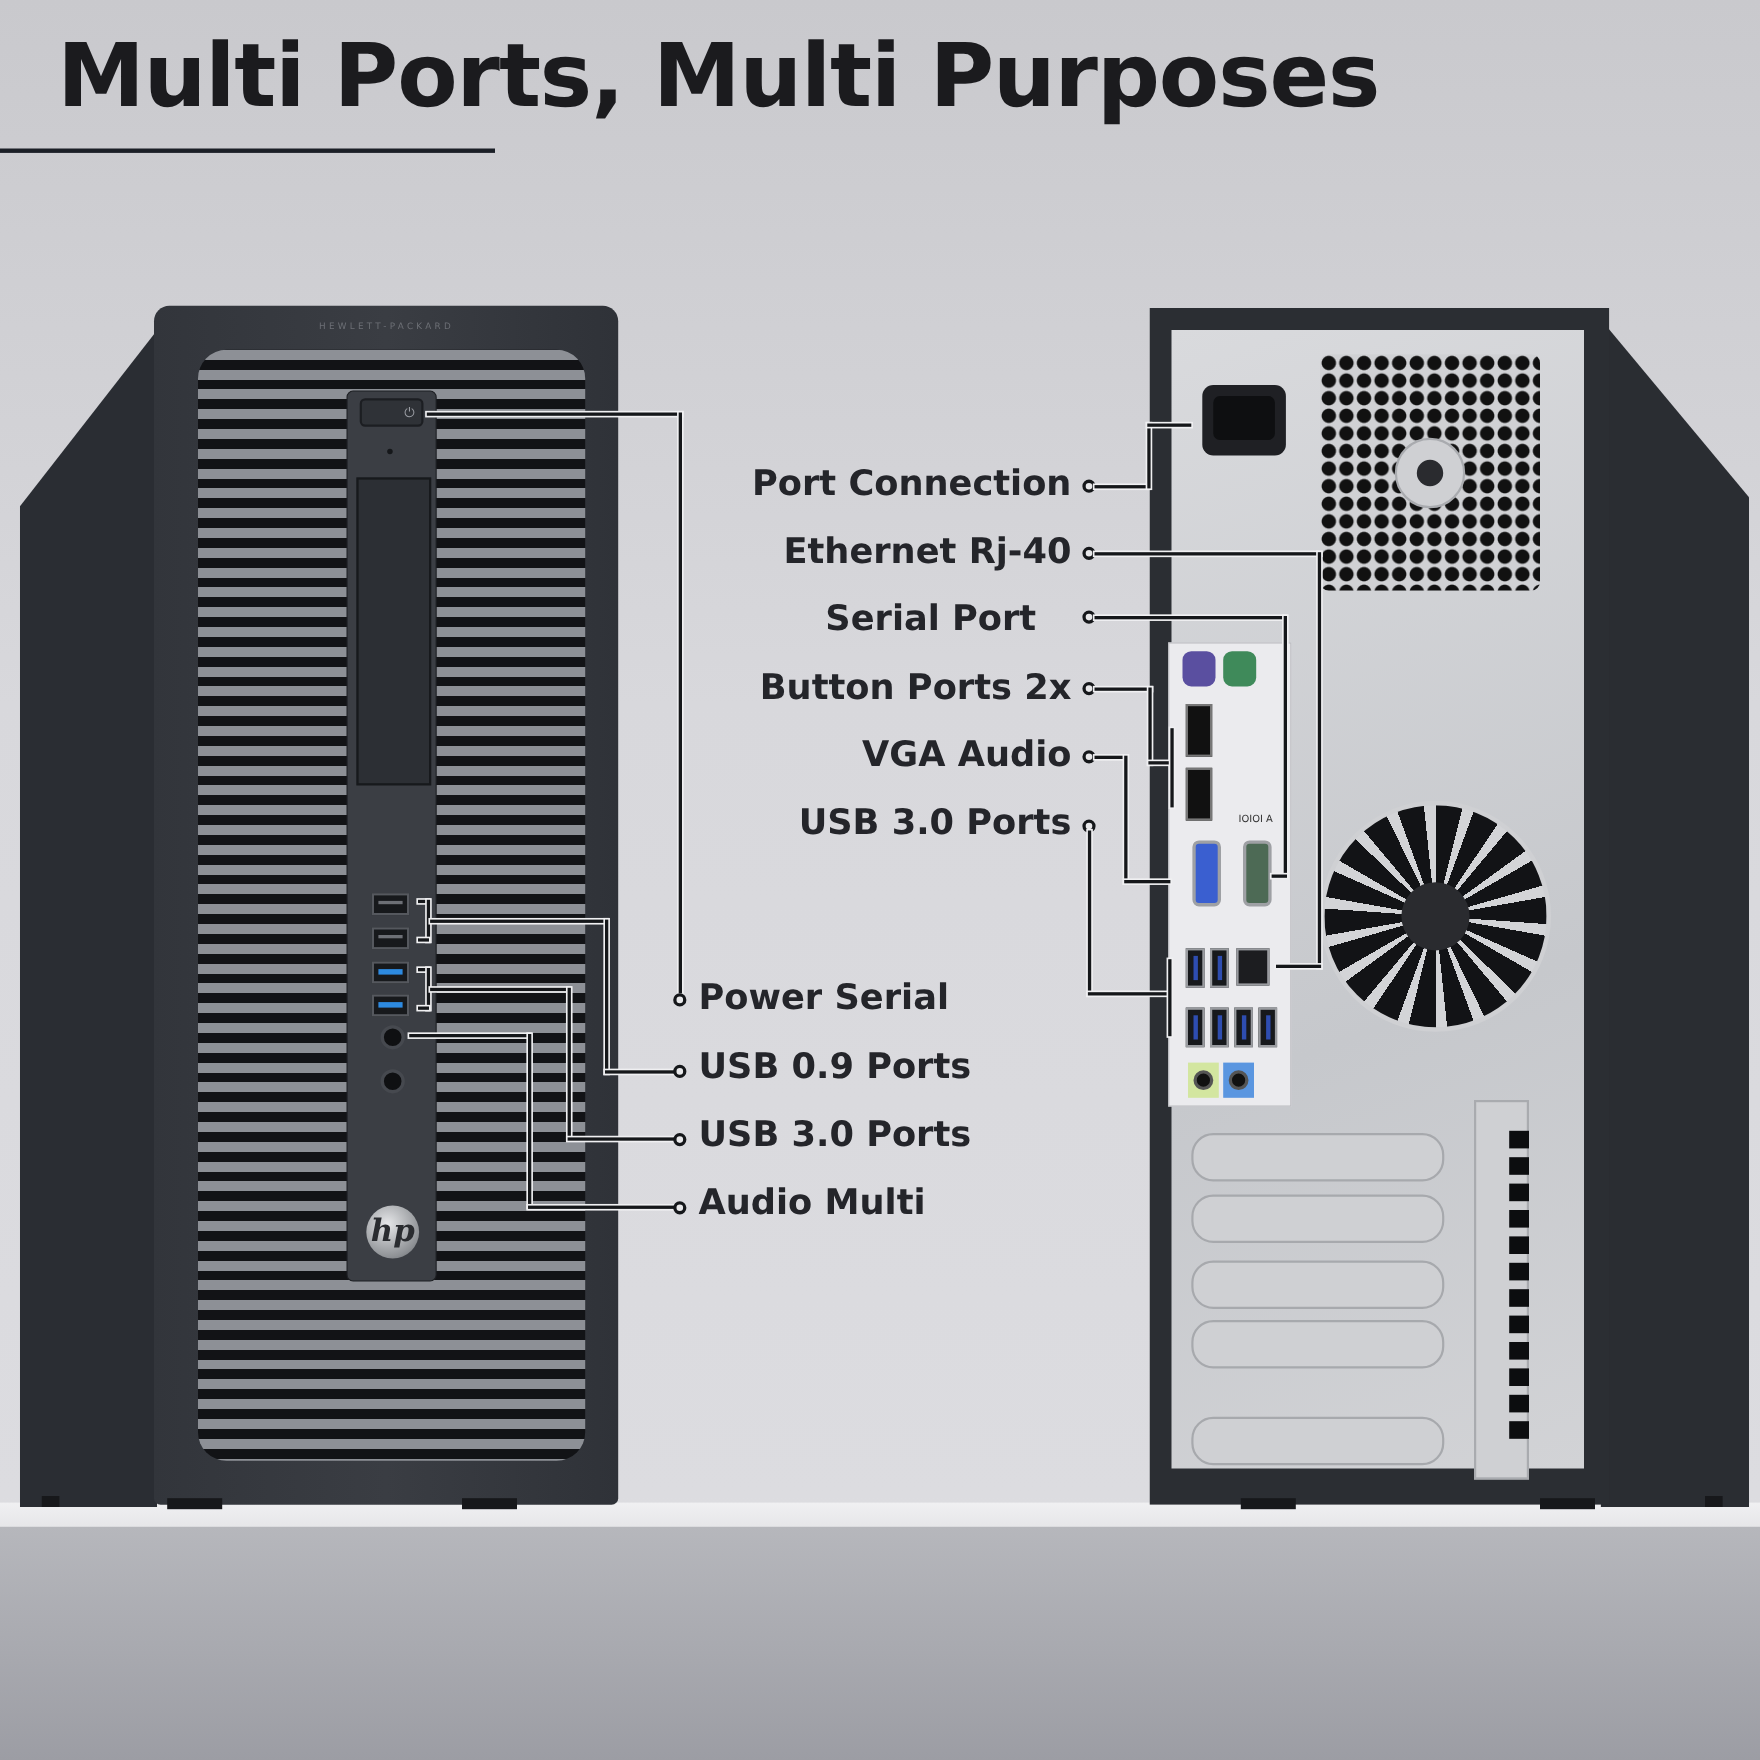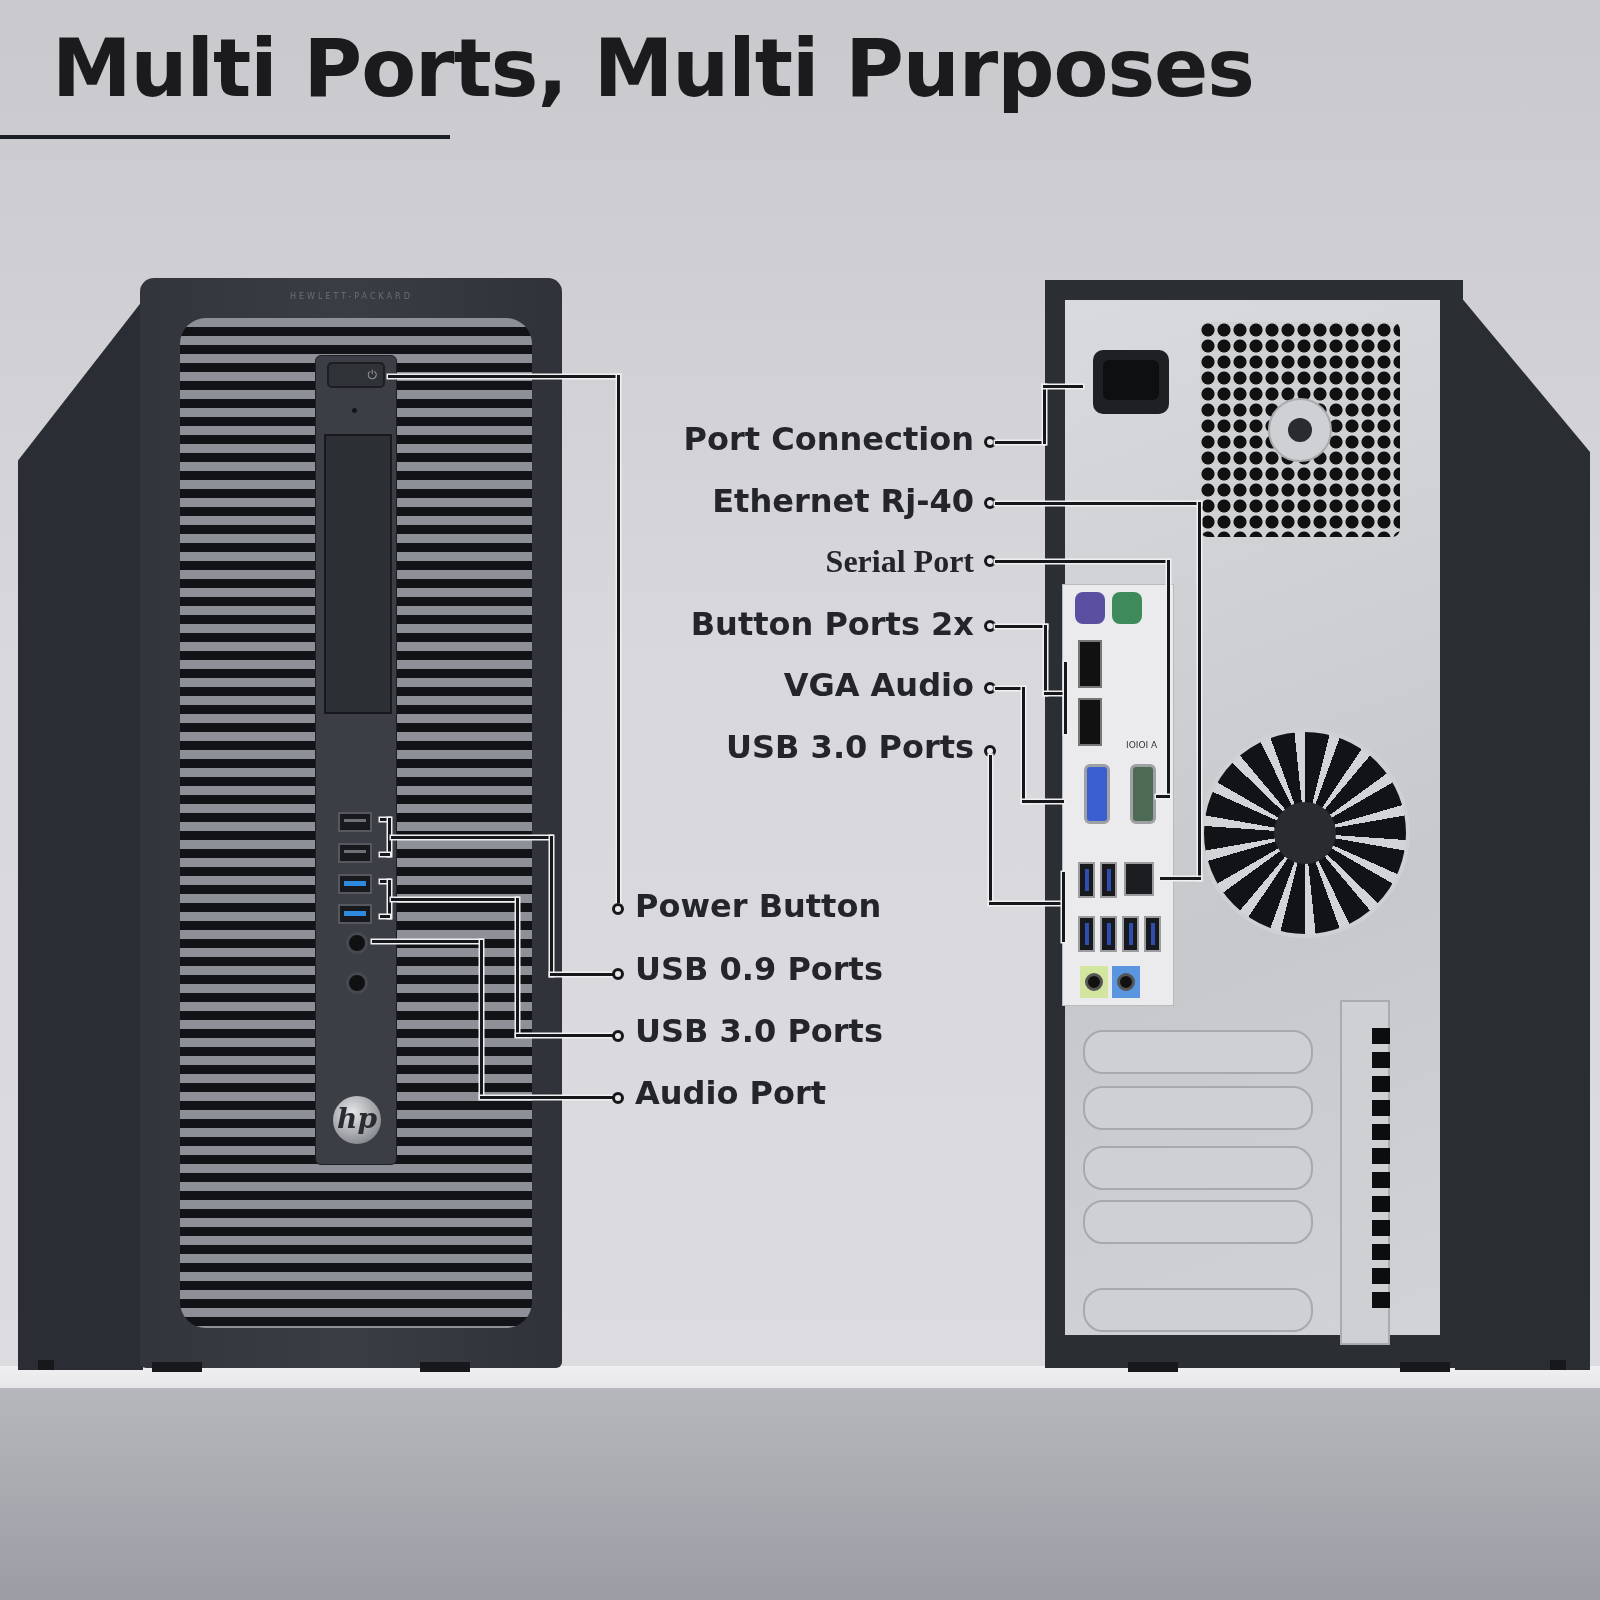--- a/index.html
+++ b/index.html
@@ -92,21 +92,21 @@
   <div class="abs foot" style="left:38px;top:1360px;width:16px;"></div>
   <div class="abs foot" style="left:152px;top:1362px;width:50px;"></div>
   <div class="abs foot" style="left:420px;top:1362px;width:50px;"></div>
 </div>
 
 <div>
 
   <div class="line" style="left:388px;top:375px;width:232px;height:3px;"></div>
   <div class="line" style="left:617px;top:375px;width:3px;height:528px;"></div>
   <div class="dot" style="left:612px;top:903px;"></div>
-  <div class="label" style="left:635px;top:887px;">Power Button</div>
+  <div class="label" style="left:635px;top:887px;">Power Serial</div>
 
   <div class="line" style="left:380px;top:818px;width:10px;height:3px;"></div>
   <div class="line" style="left:388px;top:818px;width:3px;height:38px;"></div>
   <div class="line" style="left:380px;top:853px;width:10px;height:3px;"></div>
   <div class="line" style="left:391px;top:836px;width:161px;height:3px;"></div>
   <div class="line" style="left:550px;top:836px;width:3px;height:140px;"></div>
   <div class="line" style="left:550px;top:973px;width:64px;height:3px;"></div>
   <div class="dot" style="left:612px;top:968px;"></div>
   <div class="label" style="left:635px;top:950px;">USB 0.9 Ports</div>
 
@@ -116,21 +116,21 @@
   <div class="line" style="left:391px;top:898px;width:127px;height:3px;"></div>
   <div class="line" style="left:516px;top:898px;width:3px;height:138px;"></div>
   <div class="line" style="left:516px;top:1034px;width:98px;height:3px;"></div>
   <div class="dot" style="left:612px;top:1030px;"></div>
   <div class="label" style="left:635px;top:1012px;">USB 3.0 Ports</div>
 
   <div class="line" style="left:372px;top:940px;width:110px;height:3px;"></div>
   <div class="line" style="left:480px;top:940px;width:3px;height:158px;"></div>
   <div class="line" style="left:480px;top:1096px;width:134px;height:3px;"></div>
   <div class="dot" style="left:612px;top:1092px;"></div>
-  <div class="label" style="left:635px;top:1074px;">Audio Port</div>
+  <div class="label" style="left:635px;top:1074px;">Audio Multi</div>
 </div>
 
 <div>
   <div class="abs r-side"></div>
   <div class="abs r-back"></div>
   <div class="abs r-plate"></div>
   <div class="abs psu-plug"></div>
   <div class="abs hexgrid"></div>
   <div class="abs hub"></div>
   <div class="abs io"></div>
@@ -181,21 +181,21 @@
   <div class="line" style="left:995px;top:441px;width:50px;height:3px;"></div>
   <div class="line" style="left:1043px;top:385px;width:3px;height:59px;"></div>
   <div class="line" style="left:1043px;top:385px;width:40px;height:3px;"></div>
 
   <div class="label right" style="right:626px;top:482px;">Ethernet Rj-40</div>
   <div class="dot" style="left:984px;top:497px;"></div>
   <div class="line" style="left:995px;top:502px;width:206px;height:3px;"></div>
   <div class="line" style="left:1198px;top:502px;width:3px;height:378px;"></div>
   <div class="line" style="left:1160px;top:877px;width:41px;height:3px;"></div>
 
-  <div class="label right" style="right:626px;top:543px;font-family:Liberation Serif, serif;">Serial Port</div>
+  <div class="label right" style="right:658px;top:543px;">Serial Port</div>
   <div class="dot" style="left:984px;top:555px;"></div>
   <div class="line" style="left:995px;top:560px;width:174px;height:3px;"></div>
   <div class="line" style="left:1167px;top:560px;width:3px;height:238px;"></div>
   <div class="line" style="left:1156px;top:795px;width:14px;height:3px;"></div>
 
   <div class="label right" style="right:626px;top:605px;">Button Ports 2x</div>
   <div class="dot" style="left:984px;top:620px;"></div>
   <div class="line" style="left:995px;top:625px;width:52px;height:3px;"></div>
   <div class="line" style="left:1044px;top:625px;width:3px;height:70px;"></div>
   <div class="line" style="left:1044px;top:692px;width:22px;height:3px;"></div>

